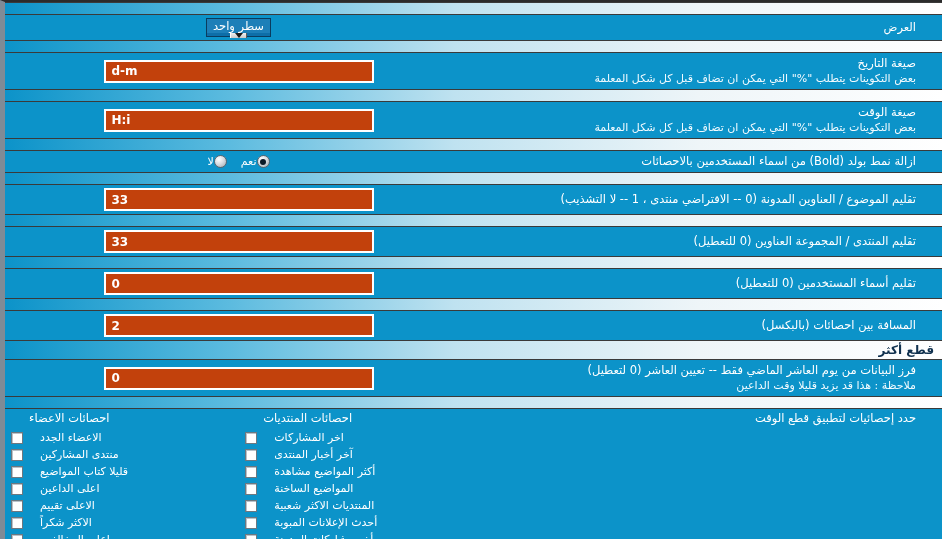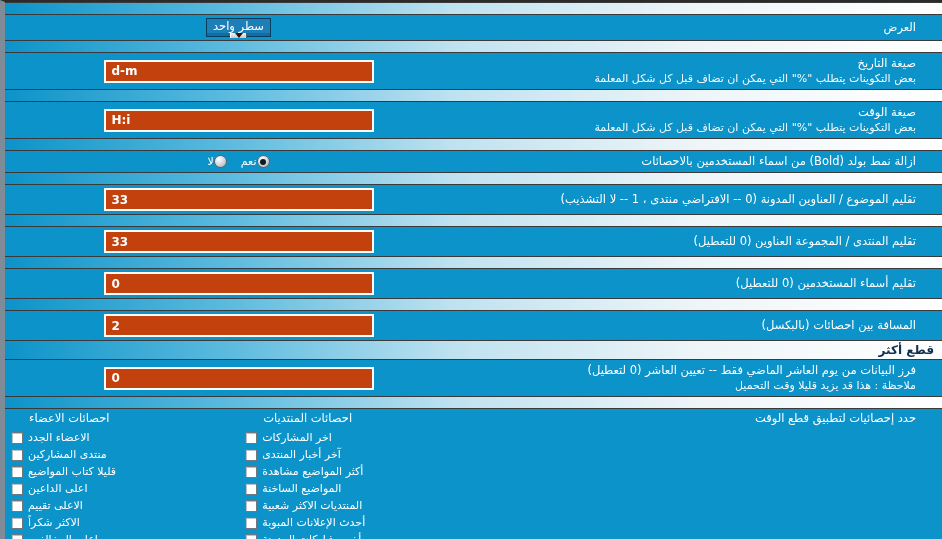--- a/index.html
+++ b/index.html
@@ -164,21 +164,21 @@
     font-size: 11.5px;
     padding-bottom: 4px;
     padding-left: 18px;
     text-align: center;
   }
   .check-item {
     display: flex;
     flex-direction: row-reverse;
     align-items: center;
     justify-content: flex-start;
-    gap: 5px;
+    gap: 17px;
     padding: 2px 0;
     color: #ffffff;
     font-size: 11px;
     white-space: nowrap;
   }
   .cbox {
     width: 12px; height: 12px;
     background: #ffffff;
     border: 1px solid #6d7880;
     box-shadow: inset 1px 1px 0 #b9c2c9;
@@ -301,21 +301,21 @@
     </div>
   </div>
 
   <div class="sep tall">
     <span class="sec-title">قطع أكثر</span>
   </div>
 
   <div class="row">
     <div class="lbl">
       <span>فرز البيانات من يوم العاشر الماضي فقط -- تعيين العاشر (0 لتعطيل)</span>
-      <span class="sub">ملاحظة : هذا قد يزيد قليلا وقت التحميل</span>
+      <span class="sub">ملاحظة : هذا قد يزيد قليلا وقت الداعين</span>
     </div>
     <div class="ctl">
       <div class="txtbox">
         <span>0</span>
       </div>
     </div>
   </div>
 
   <div class="sep"></div>
 

